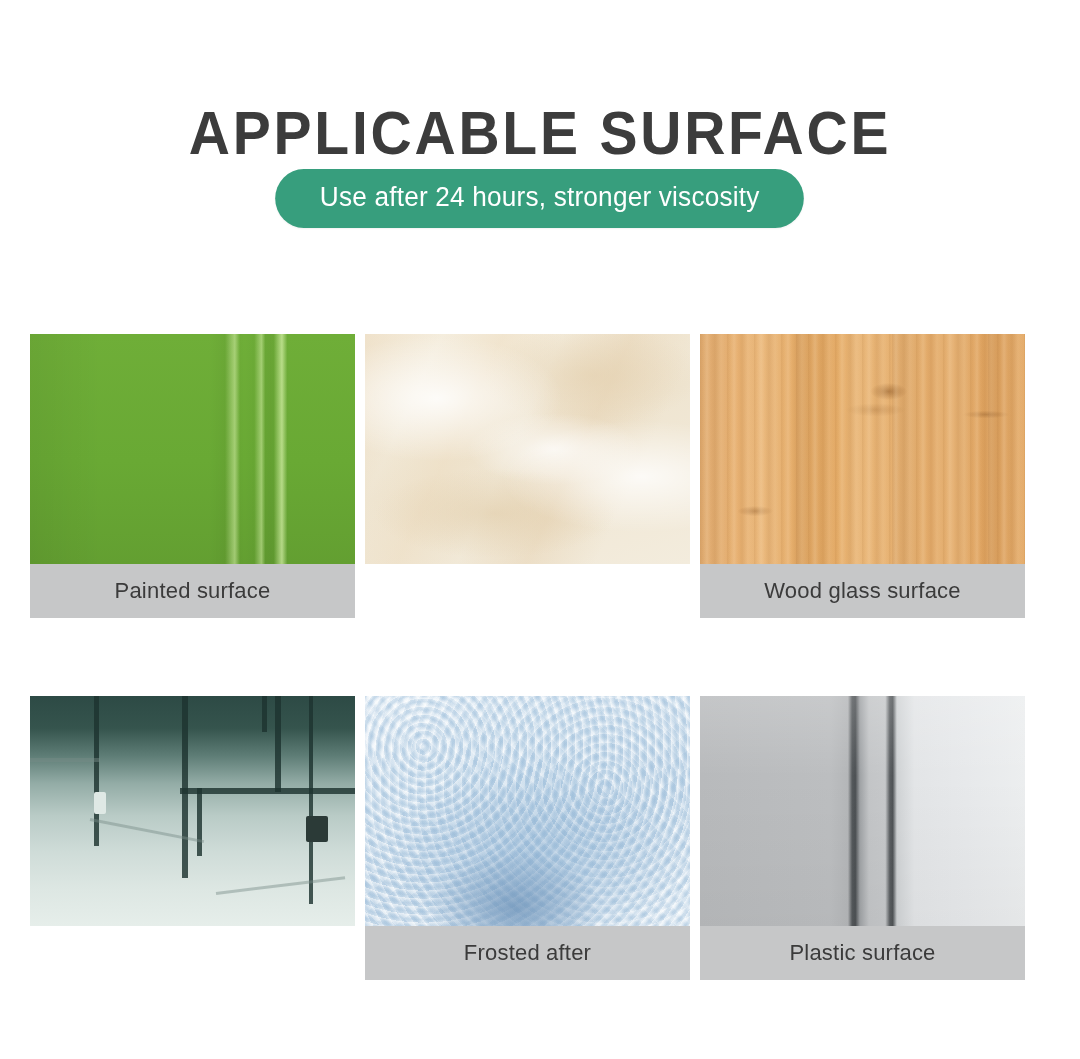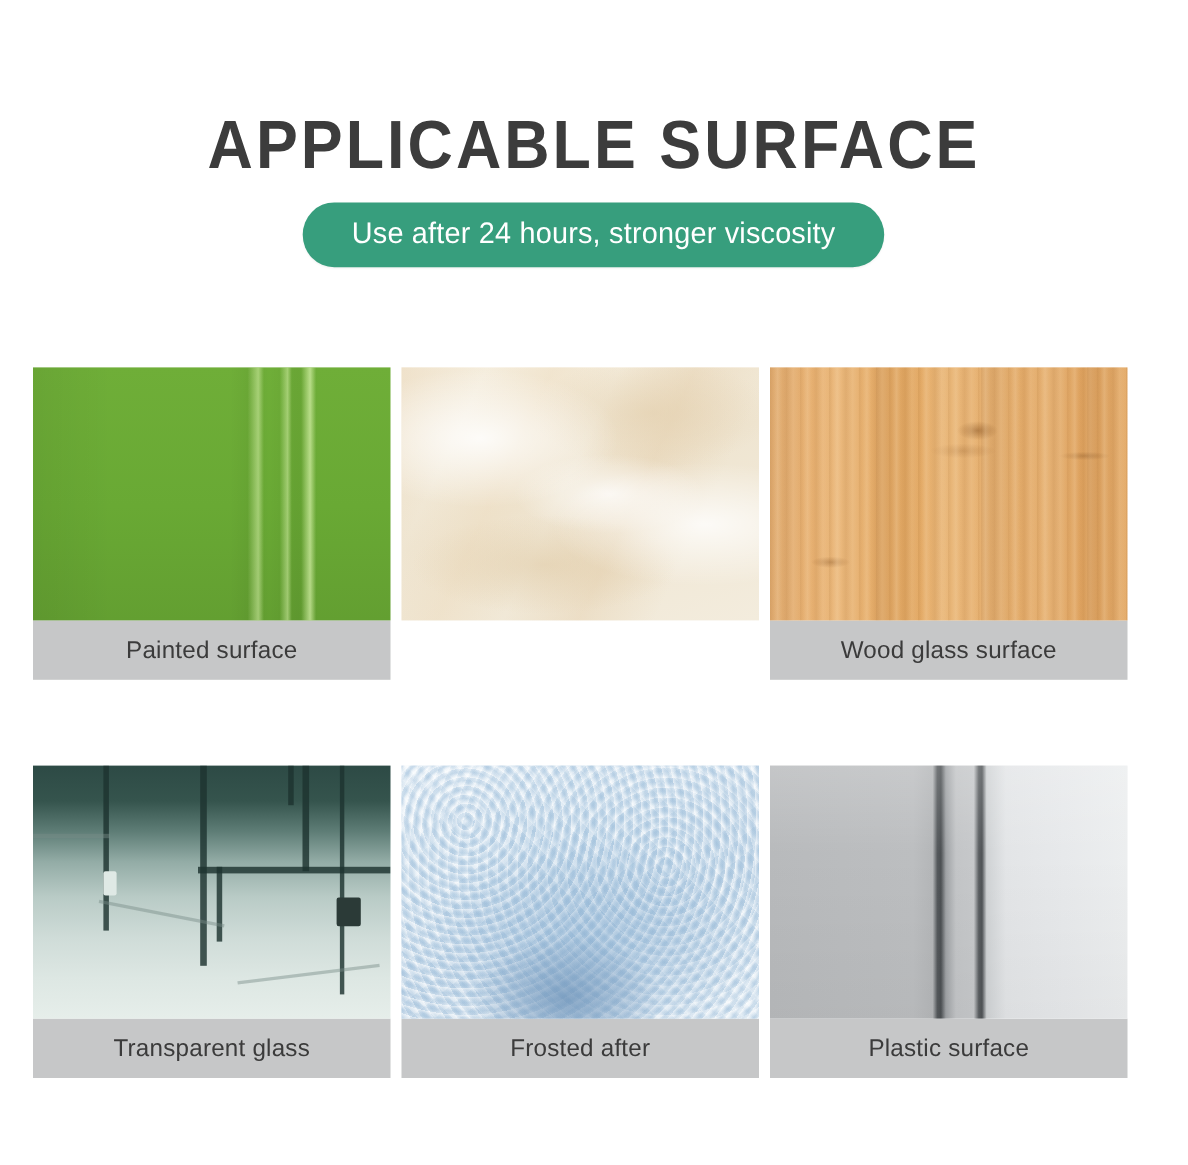--- a/index.html
+++ b/index.html
@@ -29,21 +29,21 @@
     color: #3c3c3c;
     transform: scaleX(0.92);
     transform-origin: center top;
     line-height: 1.05;
     white-space: nowrap;
   }
 
   
   .badge-wrap {
     position: absolute;
-    top: 184px;
+    top: 169px;
     left: 0;
     width: 1080px;
     display: flex;
     justify-content: center;
   }
   .badge {
     background: #379e7d;
     color: #ffffff;
     border-radius: 34px;
     padding: 13px 46px 15px 46px;
@@ -261,21 +261,20 @@
         <div class="cg-rail" style="left:245px; top:0; width:6px; height:96px;"></div>
         <div class="cg-rail" style="left:279px; top:0; width:4px; height:208px;"></div>
         <div class="cg-rail" style="left:150px; top:92px; width:175px; height:6px;"></div>
         <div class="cg-rail" style="left:167px; top:92px; width:5px; height:68px;"></div>
         <div class="cg-floorline" style="left:60px; top:122px; width:116px; height:3px; transform:rotate(11deg); transform-origin:left center;"></div>
         <div class="cg-floorline" style="left:186px; top:196px; width:130px; height:3px; transform:rotate(-7deg); transform-origin:left center;"></div>
         <div class="cg-floorline" style="left:0px; top:62px; width:70px; height:4px;"></div>
         <div class="cg-handle" style="left:276px; top:120px; width:22px; height:26px;"></div>
         <div class="cg-handle" style="left:64px; top:96px; width:12px; height:22px; background:#dfe9e5;"></div>
       </div>
-      <div class="card-caption">Transparent glass</div>
     </div>
 
     <div class="card">
       <div class="card-media tex-frosted"></div>
       <div class="card-caption">Frosted after</div>
     </div>
 
     <div class="card">
       <div class="card-media tex-plastic">
         <div class="plastic-sheen"></div>

